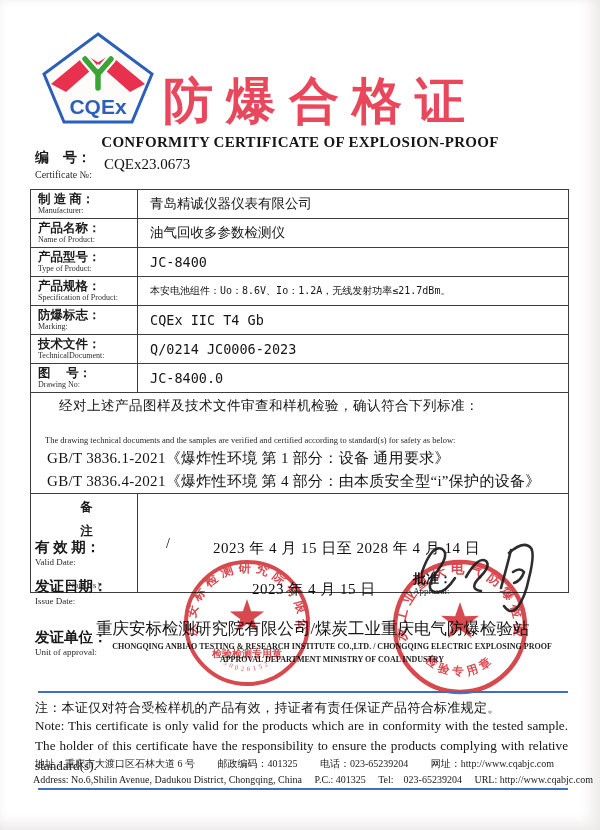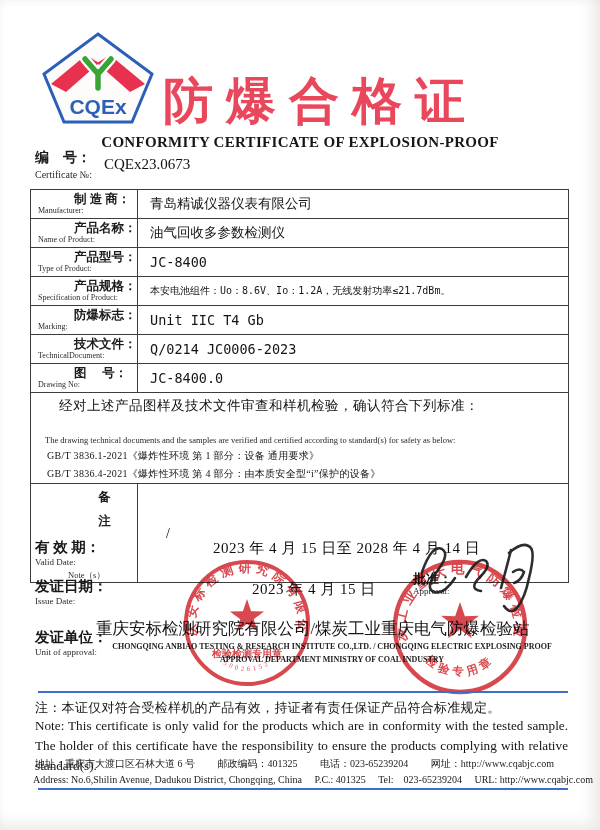--- a/index.html
+++ b/index.html
@@ -10,28 +10,28 @@
   
   #title{left:163px;top:68px;font-size:50px;font-weight:700;color:#e9485c;letter-spacing:13px;white-space:nowrap;}
   #subtitle{left:0;top:134px;width:600px;text-align:center;font-size:15px;font-weight:700;color:#161616;letter-spacing:.3px;}
   .lbl-zh{font-weight:700;color:#1c1c1c;font-size:14px;white-space:nowrap;}
   .lbl-en{color:#2a2a2a;font-size:10px;white-space:nowrap;}
   #certno-val{left:104px;top:156px;font-size:15px;color:#111;}
   
   table#cert{position:absolute;left:30px;top:189px;width:539px;border-collapse:collapse;table-layout:fixed;}
   table#cert td{border:1.2px solid #3d3d3d;vertical-align:middle;padding:0;}
   td.c-lbl{width:97px;padding:2px 2px 2px 7px !important;}
-  td.c-lbl .zh{font-weight:700;font-size:12.5px;color:#1c1c1c;line-height:1.15;white-space:nowrap;margin-left:36px;}
+  td.c-lbl .zh{font-weight:700;font-size:12.5px;color:#1c1c1c;line-height:1.15;white-space:nowrap;}
   td.c-lbl .en{font-size:8px;color:#2c2c2c;line-height:1.2;white-space:nowrap;}
   td.c-val{padding-left:12px !important;font-size:13.5px;color:#151515;font-family:"DejaVu Sans Mono","Liberation Mono",monospace;white-space:nowrap;}
   tr.r{height:28px;}
   td.std{height:73px;vertical-align:top;padding:4px 6px 2px 6px !important;}
   .std-zh{font-size:13.5px;color:#141414;padding-left:22px;letter-spacing:.5px;}
   .std-en{font-size:8.5px;color:#262626;padding-left:8px;margin-top:20px;}
-  .std-item{font-size:10px;color:#141414;padding-left:10px;margin-top:4px;letter-spacing:.3px;}
+  .std-item{font-size:15px;color:#141414;padding-left:10px;margin-top:4px;letter-spacing:.3px;}
   tr.note{height:71px;}
   td.note-lbl{text-align:center;vertical-align:middle;}
   td.note-lbl .zh{font-weight:700;font-size:12.5px;line-height:1.9;}
   td.note-lbl .en{font-size:8.5px;margin-top:37px;}
   td.note-val{vertical-align:top;padding:2px 0 0 28px !important;font-size:14px;}
   
   .dt-zh{font-weight:700;font-size:14.5px;color:#181818;white-space:nowrap;}
   .dt-en{font-size:9px;color:#2a2a2a;}
   .dt-val{font-size:15px;color:#101010;white-space:nowrap;letter-spacing:.5px;}
   #unit-zh{left:96px;top:618px;width:478px;font-size:16.5px;color:#161616;white-space:nowrap;}
@@ -96,21 +96,21 @@
             <div class="zh">产品规格：</div>
             <div class="en">Specification of Product:</div>
           </td>
           <td class="c-val" style="font-size:10px">本安电池组件：Uo：8.6V、Io：1.2A，无线发射功率≤21.7dBm。</td>
         </tr>
     <tr class="r">
           <td class="c-lbl">
             <div class="zh">防爆标志：</div>
             <div class="en">Marking:</div>
           </td>
-          <td class="c-val">Unit IIC T4 Gb</td>
+          <td class="c-val">CQEx IIC T4 Gb</td>
         </tr>
     <tr class="r">
           <td class="c-lbl">
             <div class="zh">技术文件：</div>
             <div class="en">TechnicalDocument:</div>
           </td>
           <td class="c-val">Q/0214 JC0006-2023</td>
         </tr>
     <tr class="r">
           <td class="c-lbl">

